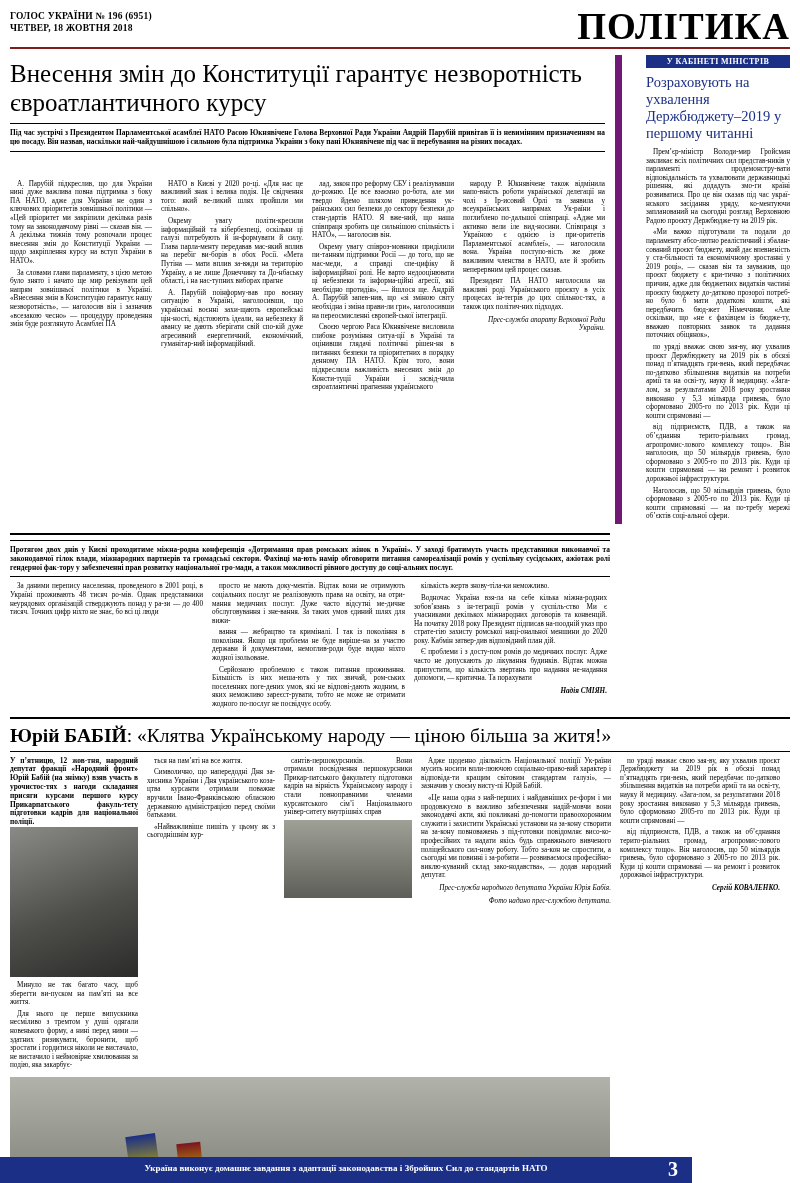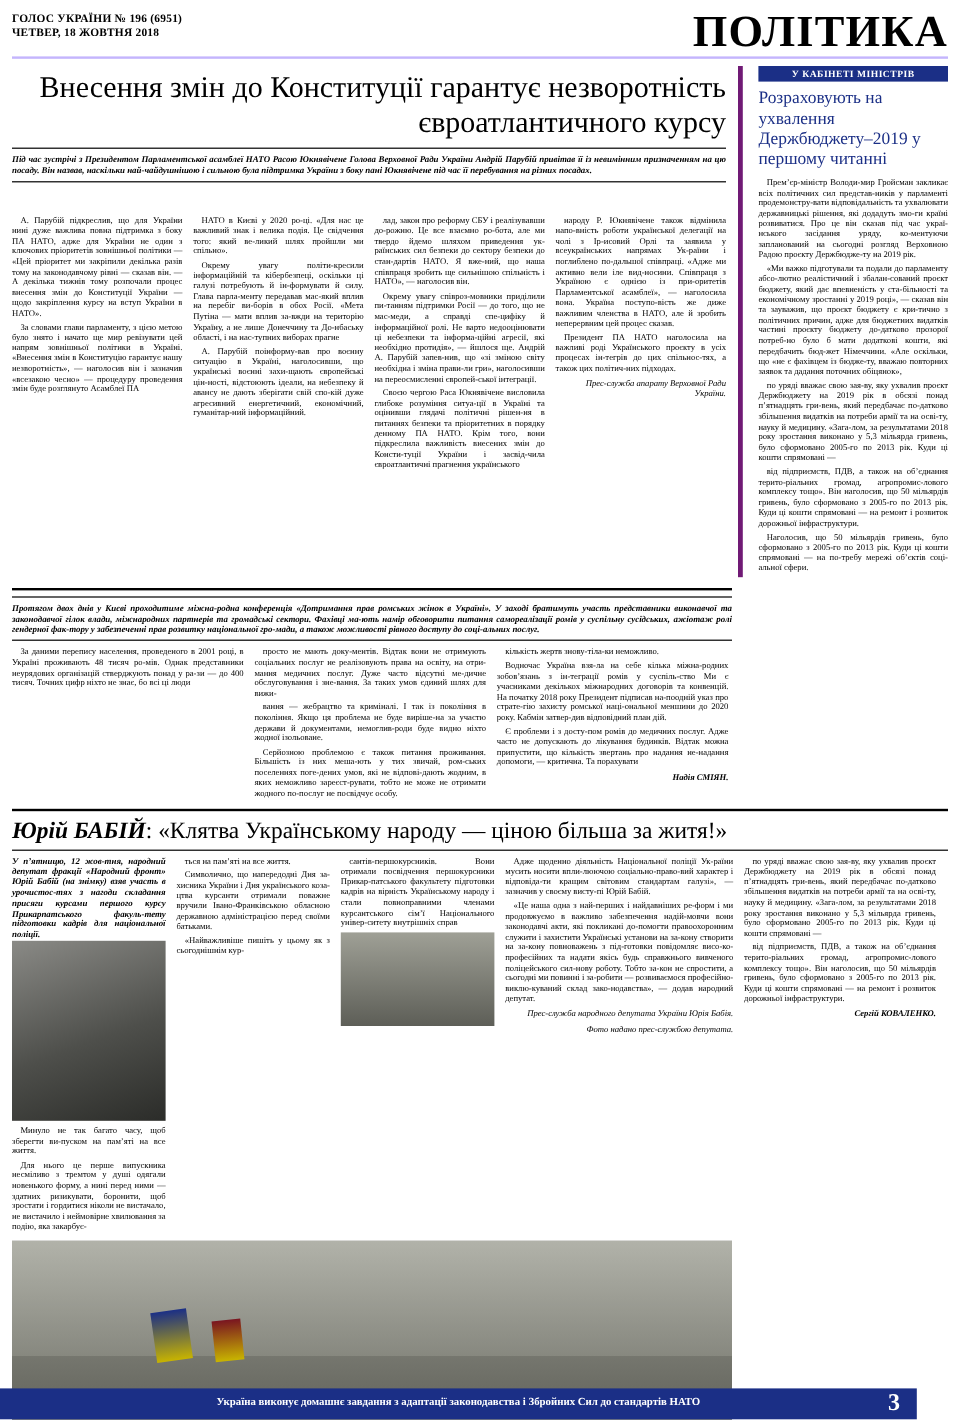--- a/index.html
+++ b/index.html
@@ -1,58 +1,58 @@
 <!DOCTYPE html>
 <html><head>
 <meta charset="utf-8">
 <style>
   html,body{margin:0;padding:0;background:#ffffff;}
   body{width:800px;height:1183px;font-family:"Liberation Serif",serif;color:#000;position:relative;overflow:hidden;}
   .page{position:relative;width:800px;height:1183px;box-sizing:border-box;padding:8px 10px 0 10px;}
 
   
-  .masthead{display:flex;align-items:flex-start;justify-content:space-between;border-bottom:2px solid #c4b5fd;padding-bottom:2px;}
+  .masthead{display:flex;align-items:flex-start;justify-content:space-between;border-bottom:2px solid #7f1d1d;padding-bottom:2px;}
   .mh-left{font-family:"Liberation Serif",serif;font-weight:bold;font-size:9.5px;line-height:12px;letter-spacing:.2px;padding-top:2px;}
   .mh-title{font-family:"Liberation Serif",serif;font-weight:bold;font-size:37px;line-height:37px;letter-spacing:1px;}
 
   
   .lead-wrap{display:flex;gap:10px;margin-top:6px;}
   .lead-left{width:600px;}
-  .headline{font-size:25px;line-height:29px;font-weight:normal;margin:4px 0 6px 0;text-align:right;}
+  .headline{font-size:25px;line-height:29px;font-weight:normal;margin:4px 0 6px 0;}
   .hr-thin{border-top:1px solid #000;margin:4px 0 5px 0;}
   .hr-thick{border-top:2px solid #000;margin:5px 0 5px 0;}
 
-  .standfirst{font-style:italic;font-weight:bold;font-size:7.4px;line-height:8.8px;text-align:justify;}
+  .standfirst{font-weight:bold;font-size:7.4px;line-height:8.8px;text-align:justify;}
 
   .cols4{display:flex;gap:9px;margin-top:28px;}
   .cols4 .col{width:142px;}
   .body-txt{font-size:7.2px;line-height:8.6px;text-align:justify;hyphens:auto;}
   .body-txt p{margin:0 0 3px 0;text-indent:7px;}
   .sig{font-style:italic;font-weight:bold;text-align:right;font-size:7.2px;line-height:8.6px;margin-top:4px;}
   .sig2{font-style:italic;text-align:right;font-size:7.2px;line-height:8.6px;margin-top:4px;}
 
   
-  .rail{width:160px;border-left:4px solid #701a75;padding-left:13px;}
+  .rail{width:160px;border-left:7px solid #701a75;padding-left:24px;}
   .rail-kicker{background:#1b2f86;color:#fff;font-size:8px;font-weight:bold;letter-spacing:.4px;padding:2px 4px;text-align:center;}
   .rail-title{color:#1b2f86;font-size:14.5px;line-height:17px;margin:6px 0 6px 0;}
   .rail-txt{font-size:7.2px;line-height:8.6px;text-align:justify;}
   .rail-txt p{margin:0 0 3px 0;text-indent:7px;}
 
   
   .sec2-head{font-size:22px;line-height:25px;margin:3px 0 4px 0;}
   .cols3{display:flex;gap:9px;}
   .cols3 .col{width:193px;}
 
   
   .int-head{font-size:19.5px;line-height:23px;margin:3px 0 4px 0;}
-  .int-head .nm{font-style:italic;font-weight:bold;}
+  .int-head .nm{font-weight:bold;}
   .portrait{width:128px;height:150px;background:linear-gradient(160deg,#8a8a86 0%,#4e4f4b 55%,#2b2c29 100%);}
 
   
-  .footer{position:absolute;left:0;bottom:0;width:764px;height:26px;background:#1b2f86;color:#fff;}
+  .footer{position:absolute;left:0;bottom:0;width:692px;height:26px;background:#1b2f86;color:#fff;}
   .footer .f-txt{position:absolute;left:0;right:0;top:6px;text-align:center;font-size:9px;font-weight:bold;}
   .footer .f-num{position:absolute;right:14px;top:1px;font-size:20px;font-weight:bold;}
 
   .parade{height:262px;background:#55564f;position:relative;overflow:hidden;}
   .parade .sky{position:absolute;inset:0;background:linear-gradient(#9a9b92,#6d6e66 45%,#4a4b45);}
   .parade .bldg{position:absolute;top:0;left:0;right:0;height:96px;background:linear-gradient(#b9bab1,#8d8e85);opacity:.75;}
   .parade .flag{position:absolute;top:58px;left:118px;width:30px;height:42px;background:linear-gradient(#1b2f86,#c8b400);transform:rotate(-8deg);}
   .parade .flag2{position:absolute;top:66px;left:168px;width:24px;height:34px;background:linear-gradient(#7a1520,#c8b400);transform:rotate(-6deg);}
 
   .small-photo{width:100%;height:78px;background:linear-gradient(#9fa096,#5d5e57);}

